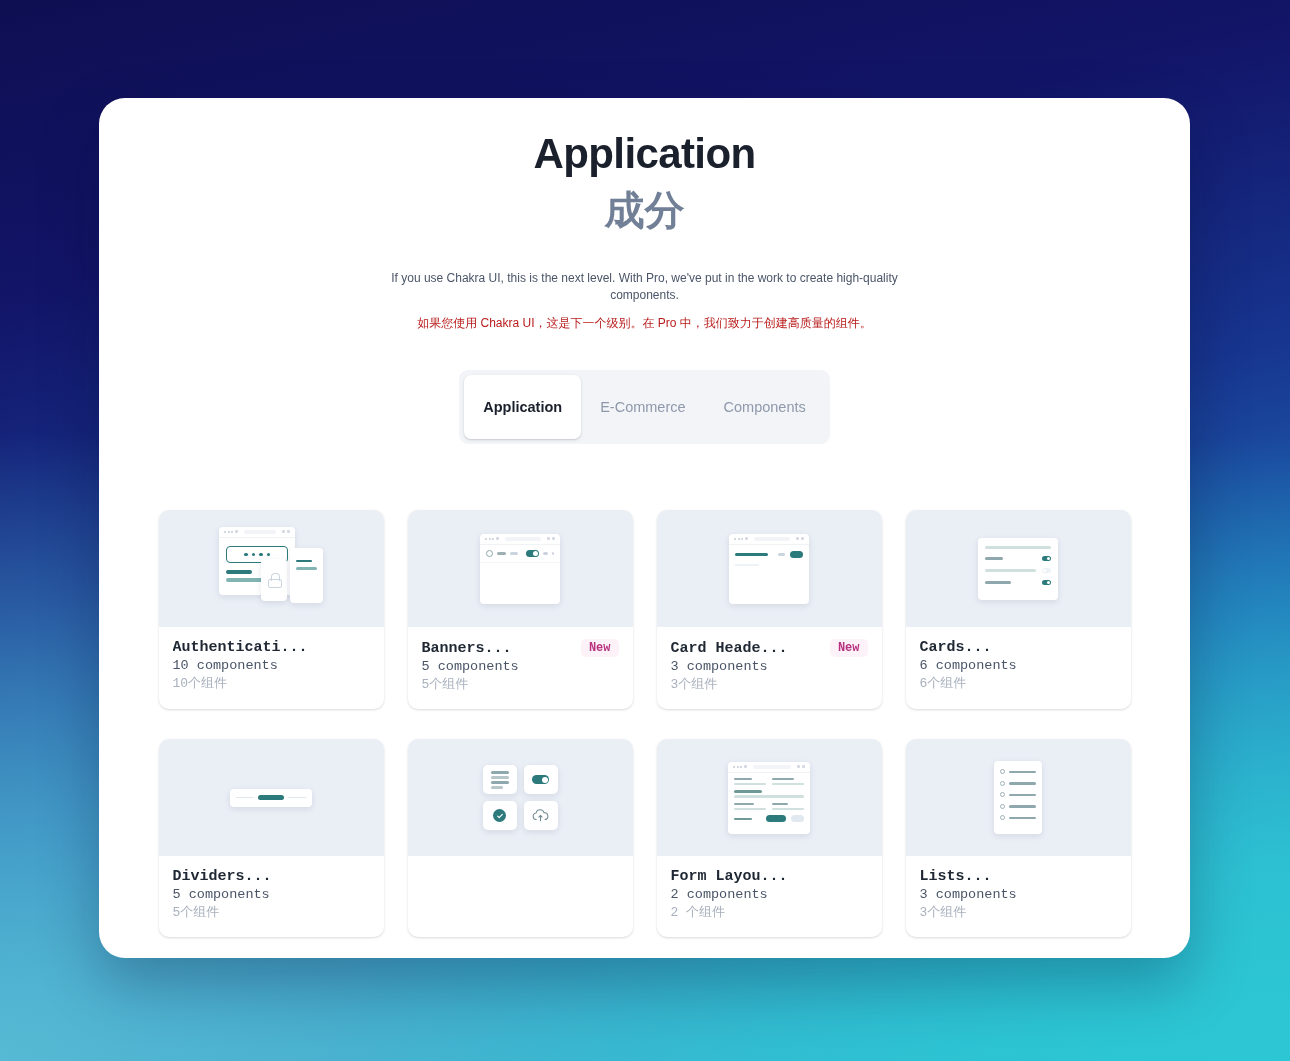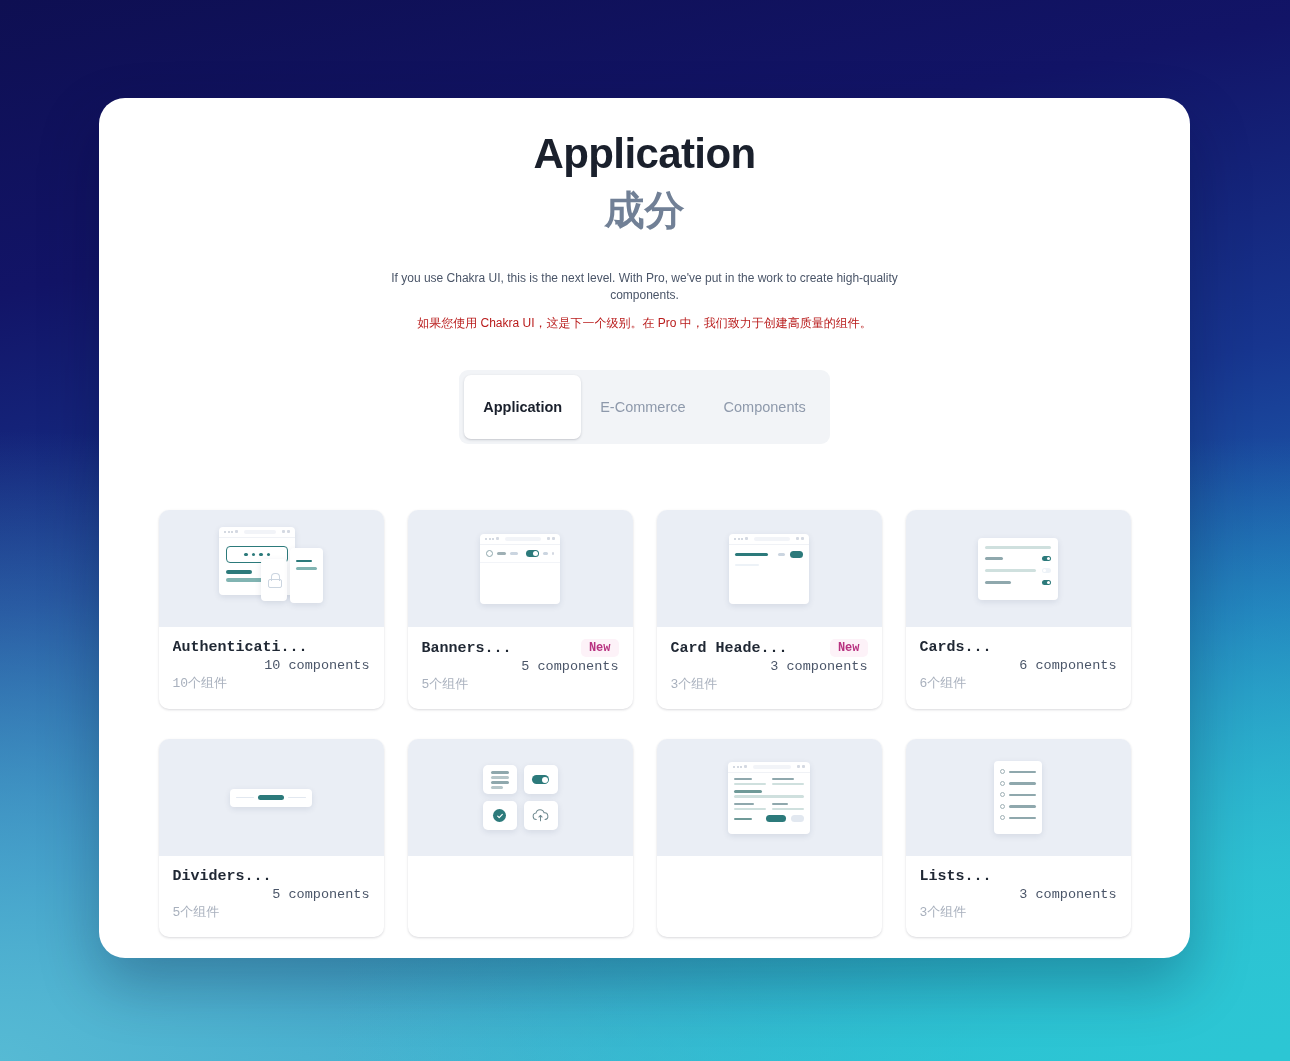--- a/index.html
+++ b/index.html
@@ -151,21 +151,20 @@
     color: #b83280;
     background: #fdf2f8;
     border-radius: 5px;
     padding: 2px 8px;
     white-space: nowrap;
   }
   .card-count {
     margin-top: 2px;
     font-size: 13.5px;
     color: #4a5568;
-    text-align: right;
   }
   .card-count-cn {
     margin-top: 1px;
     font-size: 13px;
     color: #a8b0bd;
   }
 
   
   .mini {
     background: #fff;
@@ -501,20 +500,27 @@
               </div>
               <div style="display:flex;align-items:center;gap:5px;">
                 <span class="ln" style="width:18px;background:#6f9a98;"></span>
                 <span style="flex:1"></span>
                 <span class="pill" style="width:20px;height:7px;"></span>
                 <span class="pill-l" style="width:13px;height:7px;background:#e2e8f0;"></span>
               </div>
             </div>
           </div>
         </div>
+        <div class="card-body">
+          <div class="card-top">
+            <span class="card-title">Form Layou...</span>
+          </div>
+          <div class="card-count">2 components</div>
+          <div class="card-count-cn">2 个组件</div>
+        </div>
       </div>
 
       <div class="card">
         <div class="thumb">
           <div class="mini art-list">
             <div class="li-row">
                 <span class="li-dot"></span>
                 <span class="ln" style="flex:1;background:#8fa8ad;"></span>
               </div>
             <div class="li-row">

